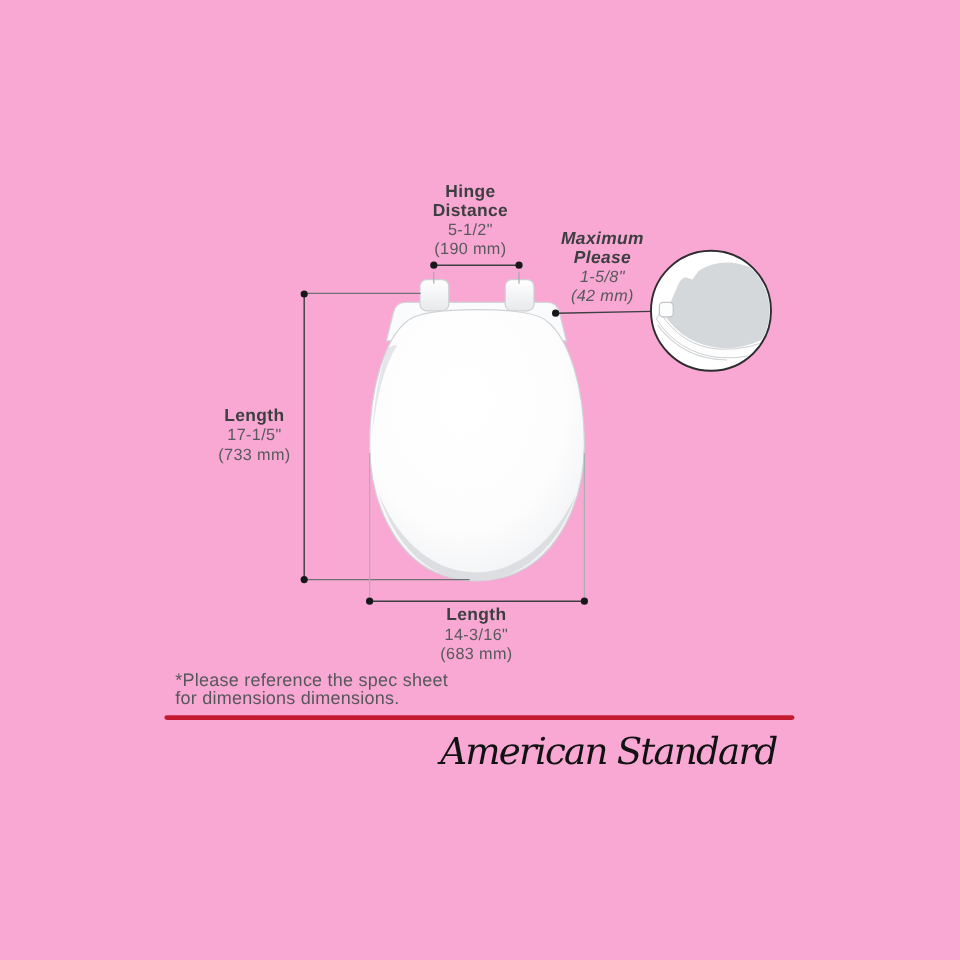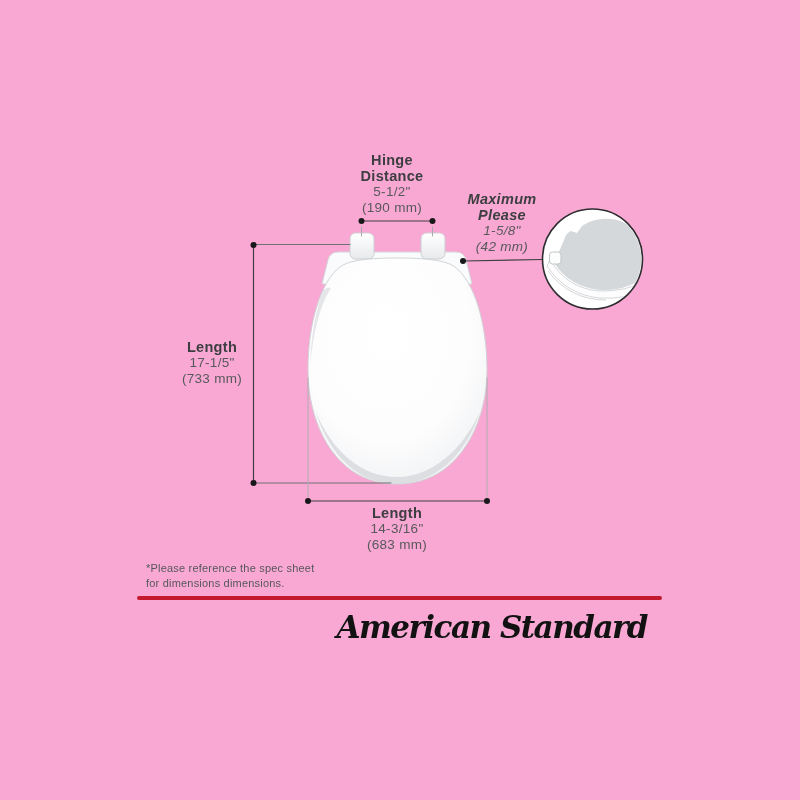--- a/index.html
+++ b/index.html
@@ -24,37 +24,37 @@
   .dim-label .b{
     display:block;
     color:#3d3e40;
     font-weight:bold;
     font-size:14.5px;
   }
   .footnote{
     position:absolute;
     left:146px;top:561px;
     color:#56575b;
-    font-size:11px;
+    font-size:15px;
     line-height:14.5px;
     letter-spacing:.2px;
   }
   .divider{
     position:absolute;
     left:137px;top:596px;
     width:525px;height:4px;
     background:#c41a30;
     border-radius:2px;
   }
   .logo{
     position:absolute;
     right:153px;top:609px;
     font-family:"DejaVu Serif", serif;
     font-style:italic;
-    font-weight:bold;
+    font-weight:normal;
     font-size:31px;
     letter-spacing:-1.5px;
     color:#121212;
     white-space:nowrap;
   }
 </style>
 </head>
 <body>
 
 <div class="canvas">

